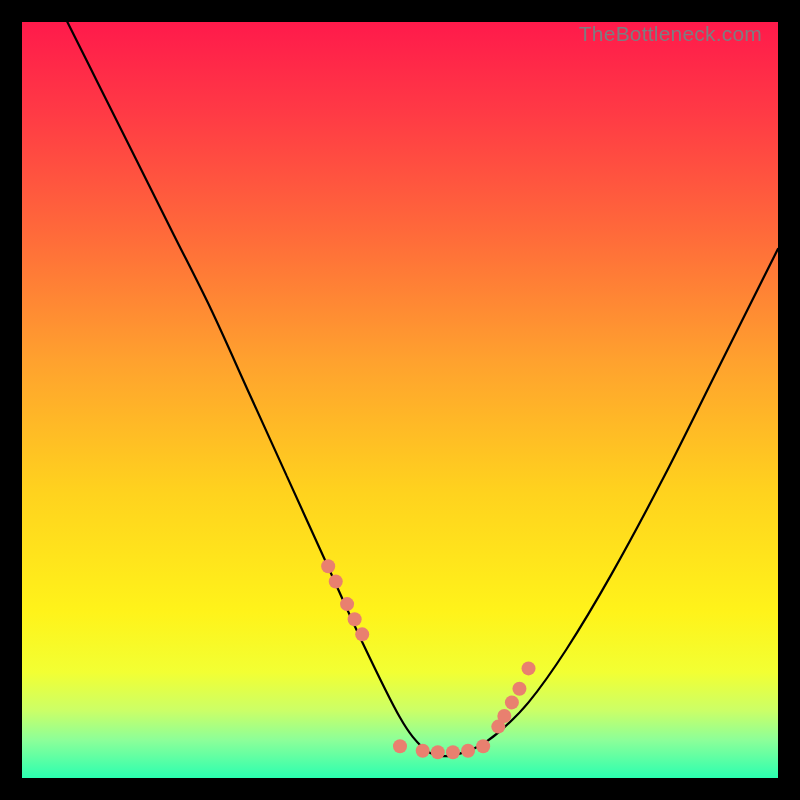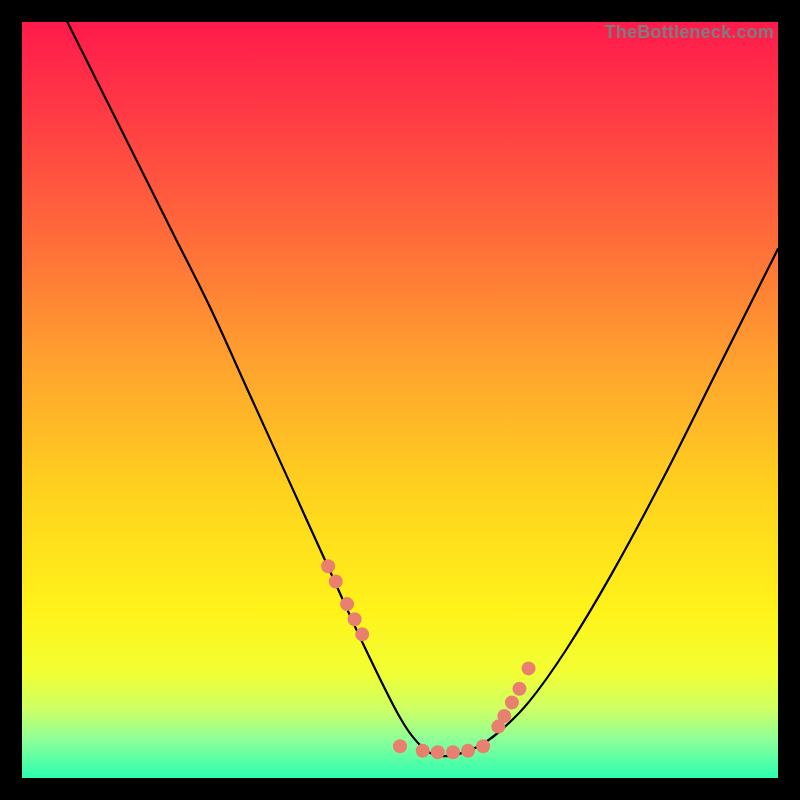--- a/index.html
+++ b/index.html
@@ -22,24 +22,24 @@
   .plot {
     position: absolute;
     left: 0;
     top: 0;
     width: 756px;
     height: 756px;
   }
   .watermark {
     position: absolute;
     top: 0px;
-    right: 4px;
+    right: 16px;
     color: #7d7d81;
-    font-size: 18px;
-    font-weight: 700;
+    font-size: 21px;
+    font-weight: 400;
     letter-spacing: 0.2px;
     user-select: none;
   }
 </style>
 </head>
 <body>
 
 <div class="frame">
   <svg class="plot" viewBox="0 0 756 756">
     <defs>

